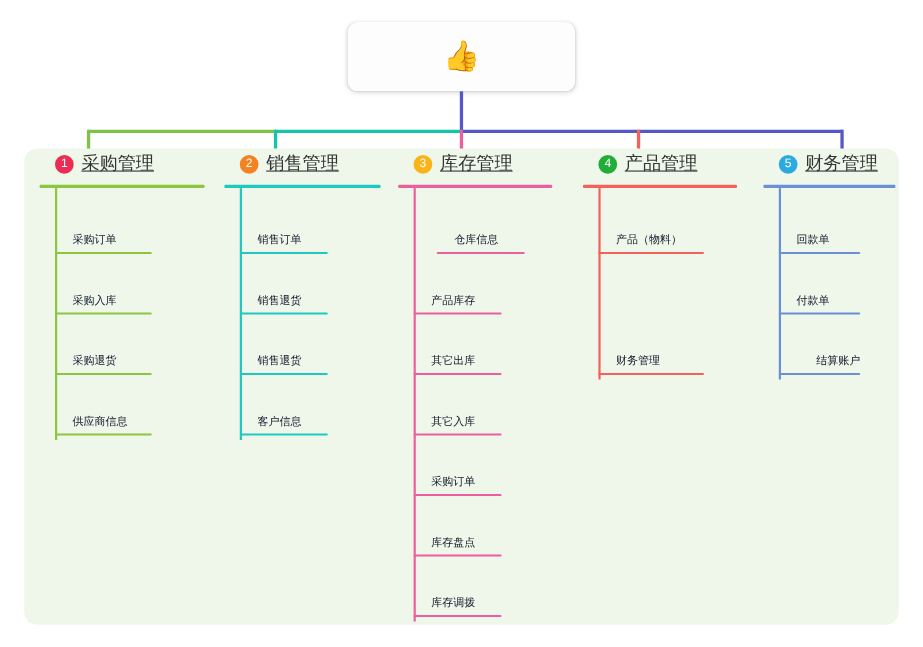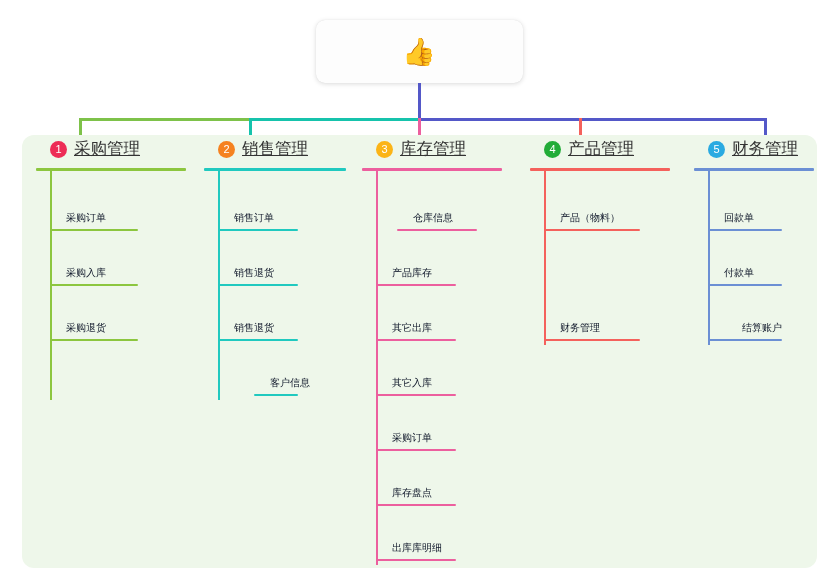--- a/index.html
+++ b/index.html
@@ -168,41 +168,45 @@
         <div class="leaf-underline" style="background: rgb(140, 198, 63);"></div>
       </div>
       <div class="leaf" style="left: 14px; top: 131px; width: 88px;">
         <span class="leaf-text">采购入库</span>
         <div class="leaf-underline" style="background: rgb(140, 198, 63);"></div>
       </div>
       <div class="leaf" style="left: 14px; top: 186px; width: 88px;">
         <span class="leaf-text">采购退货</span>
         <div class="leaf-underline" style="background: rgb(140, 198, 63);"></div>
       </div>
+      <div class="leaf" style="left: 14px; top: 241px; width: 88px;">
+        <span class="leaf-text">供应商信息</span>
+        <div class="leaf-underline" style="background: rgb(140, 198, 63);"></div>
+      </div>
     </div>
     <div class="column" style="left: 182px; width: 142px;">
       <div class="col-header">
         <span class="badge" style="background: rgb(245, 130, 32);">2</span>
         <span class="col-title">销售管理</span>
       </div>
       <div class="col-underline" style="background: rgb(32, 201, 191); width: 142px;"></div>
       <div class="spine" style="background: rgb(32, 201, 191); left: 14px; height: 229px;"></div>
       <div class="leaf" style="left: 14px; top: 76px; width: 80px;">
         <span class="leaf-text">销售订单</span>
         <div class="leaf-underline" style="background: rgb(32, 201, 191);"></div>
       </div>
       <div class="leaf" style="left: 14px; top: 131px; width: 80px;">
         <span class="leaf-text">销售退货</span>
         <div class="leaf-underline" style="background: rgb(32, 201, 191);"></div>
       </div>
       <div class="leaf" style="left: 14px; top: 186px; width: 80px;">
         <span class="leaf-text">销售退货</span>
         <div class="leaf-underline" style="background: rgb(32, 201, 191);"></div>
       </div>
-      <div class="leaf" style="left: 14px; top: 241px; width: 80px; padding-left: 36px;">
+      <div class="leaf" style="left: 14px; top: 241px; width: 80px;">
         <span class="leaf-text">客户信息</span>
         <div class="leaf-underline" style="background: rgb(32, 201, 191);"></div>
       </div>
     </div>
     <div class="column" style="left: 340px; width: 140px;">
       <div class="col-header">
         <span class="badge" style="background: rgb(251, 180, 23);">3</span>
         <span class="col-title">库存管理</span>
       </div>
       <div class="col-underline" style="background: rgb(236, 95, 158); width: 140px;"></div>
@@ -225,21 +229,21 @@
       </div>
       <div class="leaf" style="left: 14px; top: 296px; width: 80px;">
         <span class="leaf-text">采购订单</span>
         <div class="leaf-underline" style="background: rgb(236, 95, 158);"></div>
       </div>
       <div class="leaf" style="left: 14px; top: 351px; width: 80px;">
         <span class="leaf-text">库存盘点</span>
         <div class="leaf-underline" style="background: rgb(236, 95, 158);"></div>
       </div>
       <div class="leaf" style="left: 14px; top: 406px; width: 80px;">
-        <span class="leaf-text">出库库明细</span>
+        <span class="leaf-text">库存调拨</span>
         <div class="leaf-underline" style="background: rgb(236, 95, 158);"></div>
       </div>
     </div>
     <div class="column" style="left: 508px; width: 140px;">
       <div class="col-header">
         <span class="badge" style="background: rgb(34, 172, 56);">4</span>
         <span class="col-title">产品管理</span>
       </div>
       <div class="col-underline" style="background: rgb(244, 97, 92); width: 140px;"></div>
       <div class="spine" style="background: rgb(244, 97, 92); left: 14px; height: 174px;"></div>

